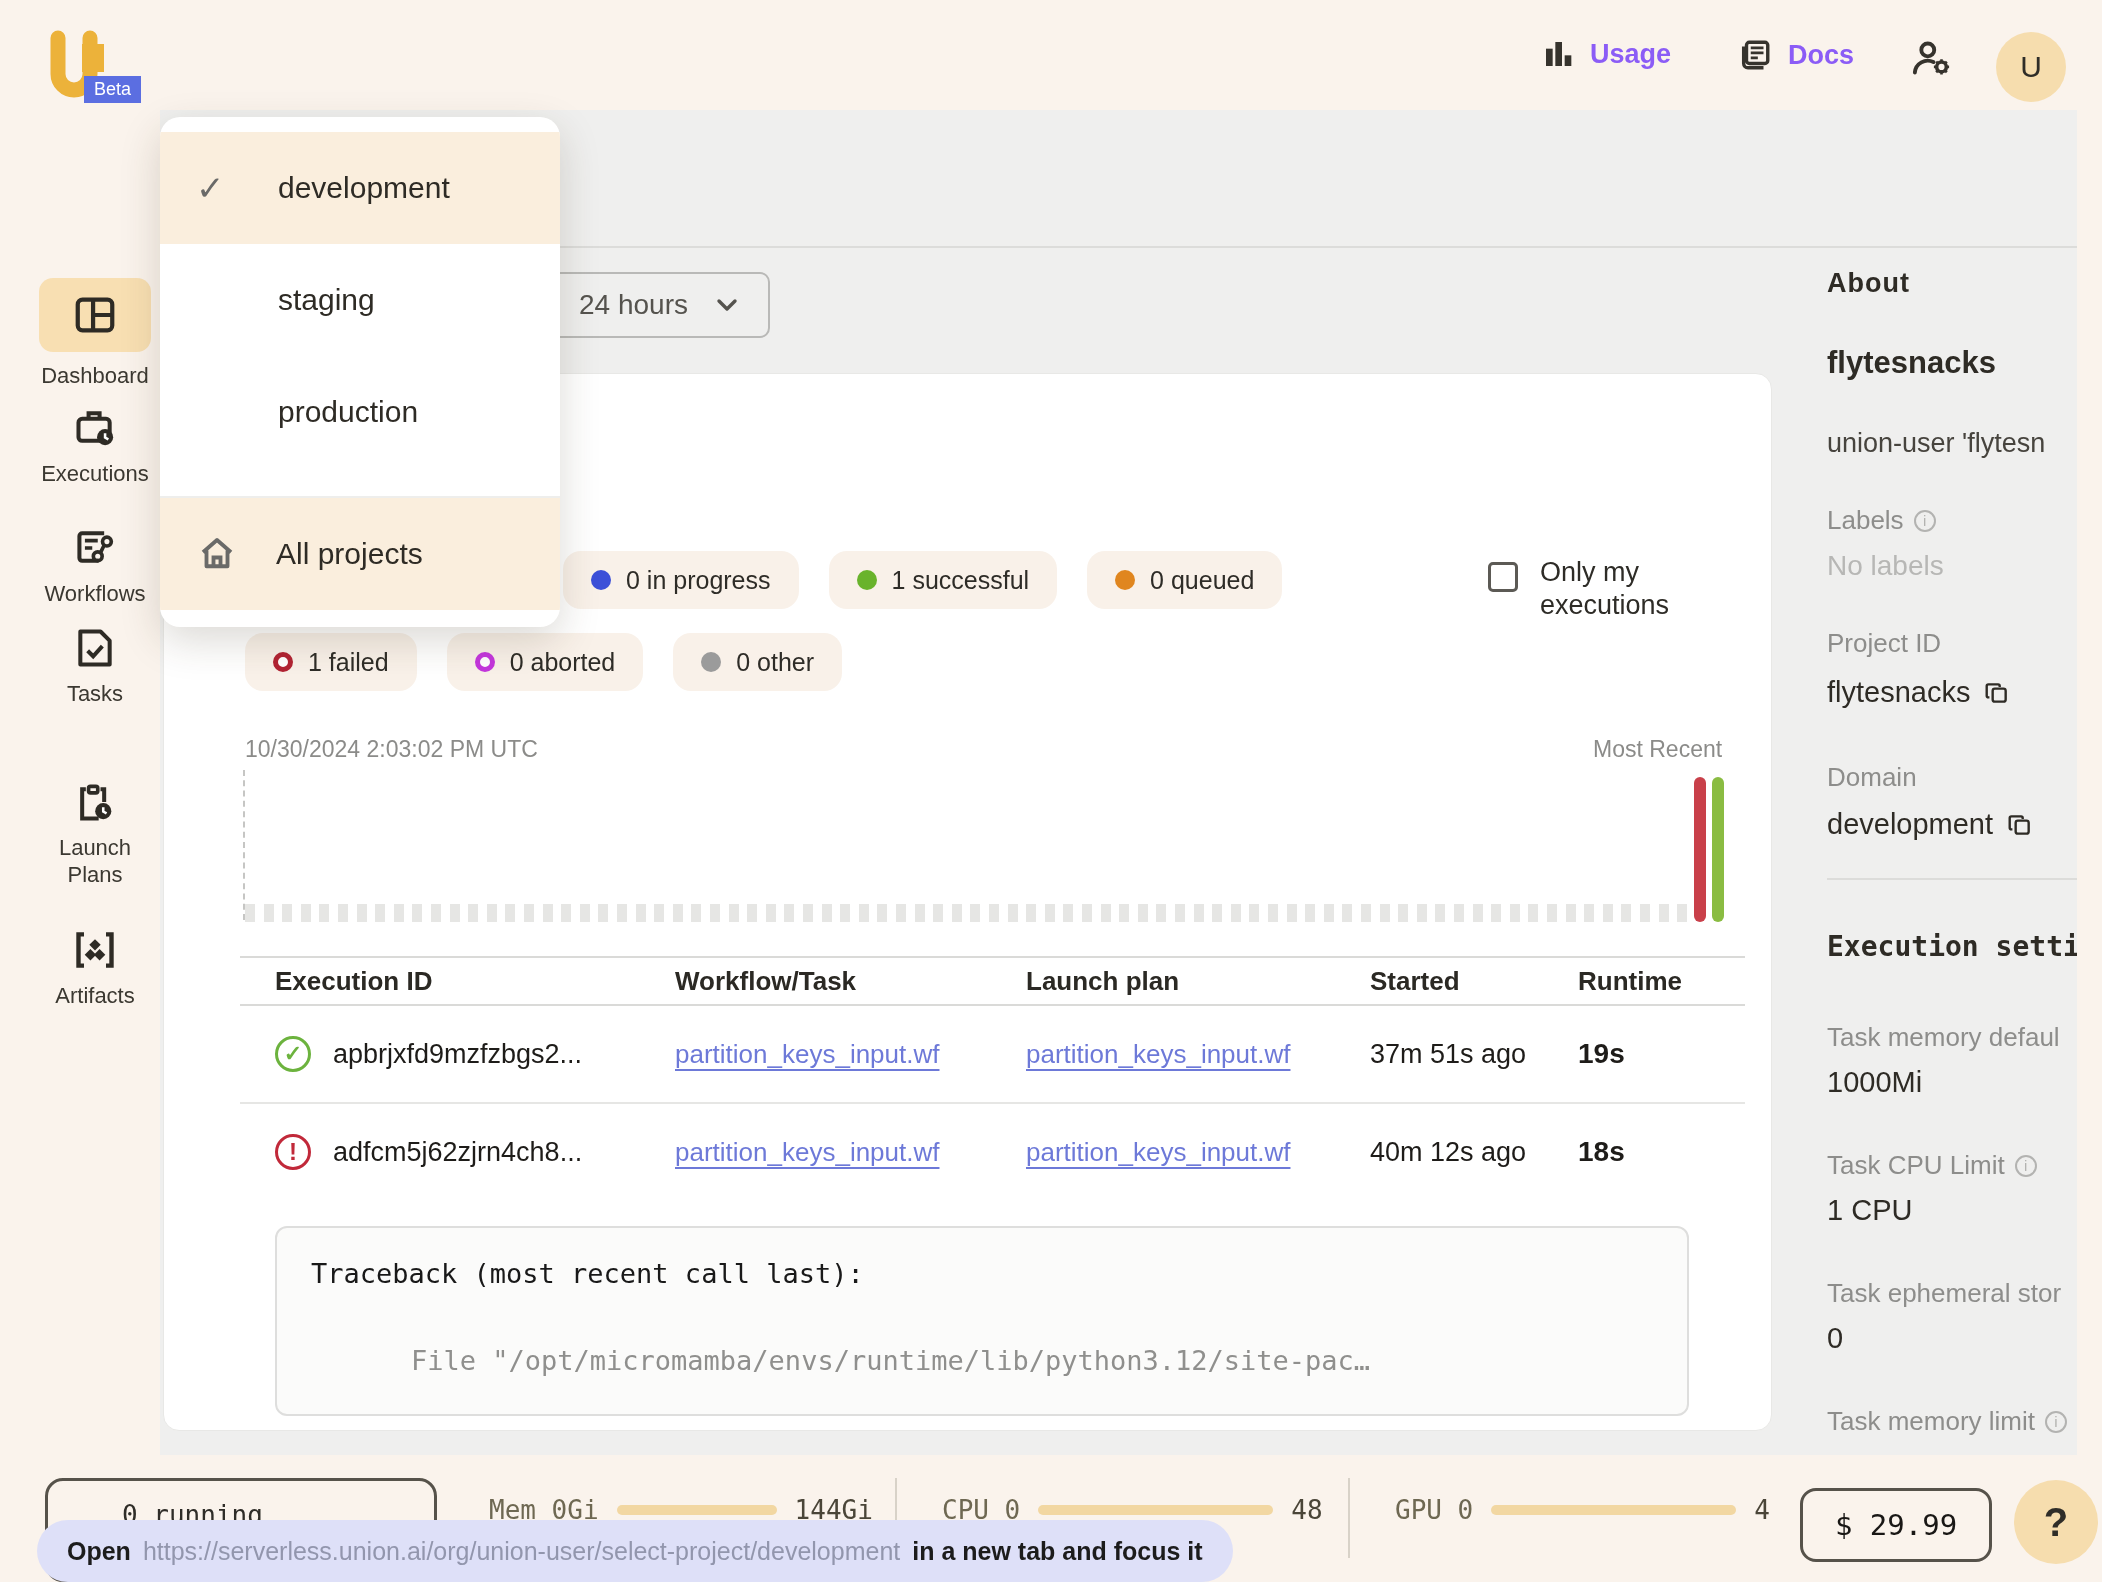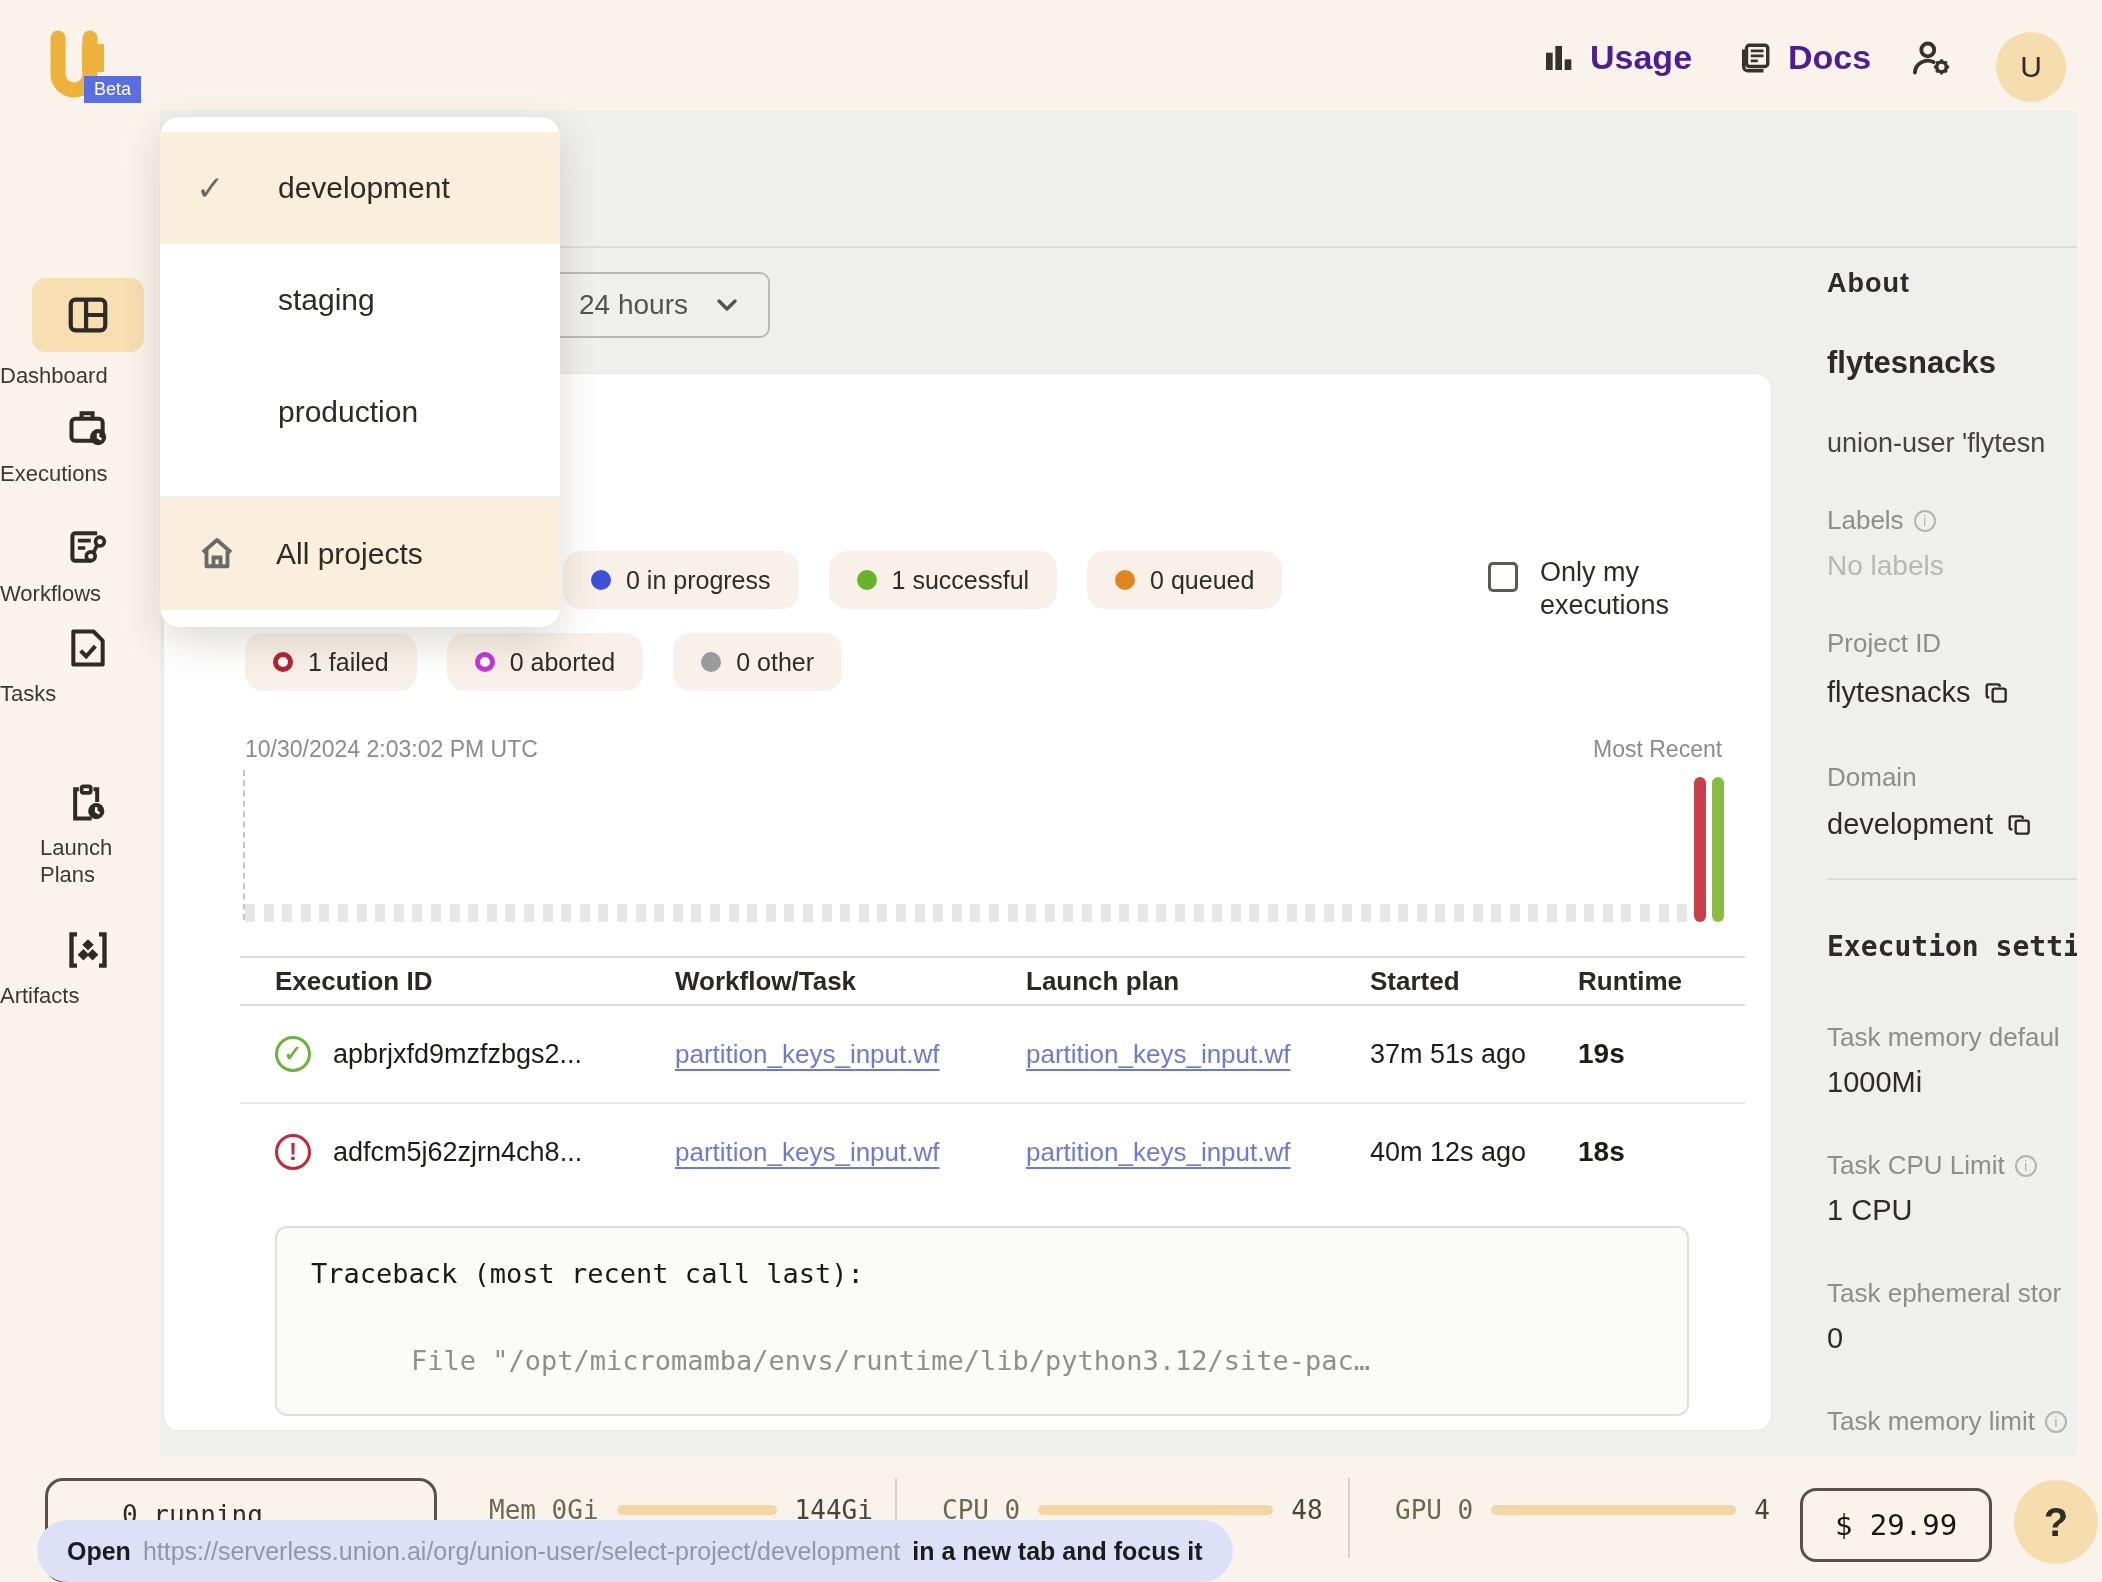--- a/index.html
+++ b/index.html
@@ -16,30 +16,30 @@
   #header { position:absolute; left:0; top:0; width:2102px; height:110px; }
   #logo { position:absolute; left:44px; top:26px; width:76px; height:80px; }
   #beta-badge {
     position:absolute; left:84px; top:76px; padding:3px 10px;
     background:#5b6ee1; color:#fff; font-size:18px; border-radius:0;
   }
   #breadcrumb { position:absolute; left:175px; top:58px; display:flex; align-items:center; gap:22px; cursor:pointer; }
   #breadcrumb .crumb { font-size:29px; font-weight:600; color:#3a362f; letter-spacing:-1px; }
   #breadcrumb .caret { font-size:22px; color:#3a362f; }
   .hdr-action { position:absolute; top:38px; display:flex; align-items:center; gap:16px; cursor:pointer; }
-  .hdr-action .lbl { font-size:34px; font-weight:600; color:#4c1d95; }
+  .hdr-action .lbl { font-size:27px; font-weight:600; color:#8b5cf6; }
   #avatar {
     position:absolute; left:1996px; top:32px; width:70px; height:70px; border-radius:50%;
     background:#f6ddae; display:flex; align-items:center; justify-content:center;
     font-size:30px; color:#2f2d28; cursor:pointer;
   }
 
   
   #sidebar { position:absolute; left:0; top:110px; width:160px; height:1472px; }
-  .side-item { position:absolute; left:0; width:176px; text-align:left; cursor:pointer; }
+  .side-item { position:absolute; left:7px; width:176px; text-align:center; cursor:pointer; }
   .side-icon-box { margin:0 auto; width:44px; height:44px; display:flex; align-items:center; justify-content:center; }
   .side-active-bg { width:112px; height:74px; margin:0 auto; background:#f8dfb2; border-radius:14px;
     display:flex; align-items:center; justify-content:center; }
   .side-label { font-size:22px; color:#3b3831; margin-top:10px; line-height:27px; }
 
   
   #main-bg { position:absolute; left:160px; top:110px; width:1917px; height:1345px; background:#efefee; }
   #top-divider { position:absolute; left:160px; top:246px; width:1917px; height:2px; background:#dcdcda; }
   #time-select {
     position:absolute; left:520px; top:272px; width:250px; height:66px;

